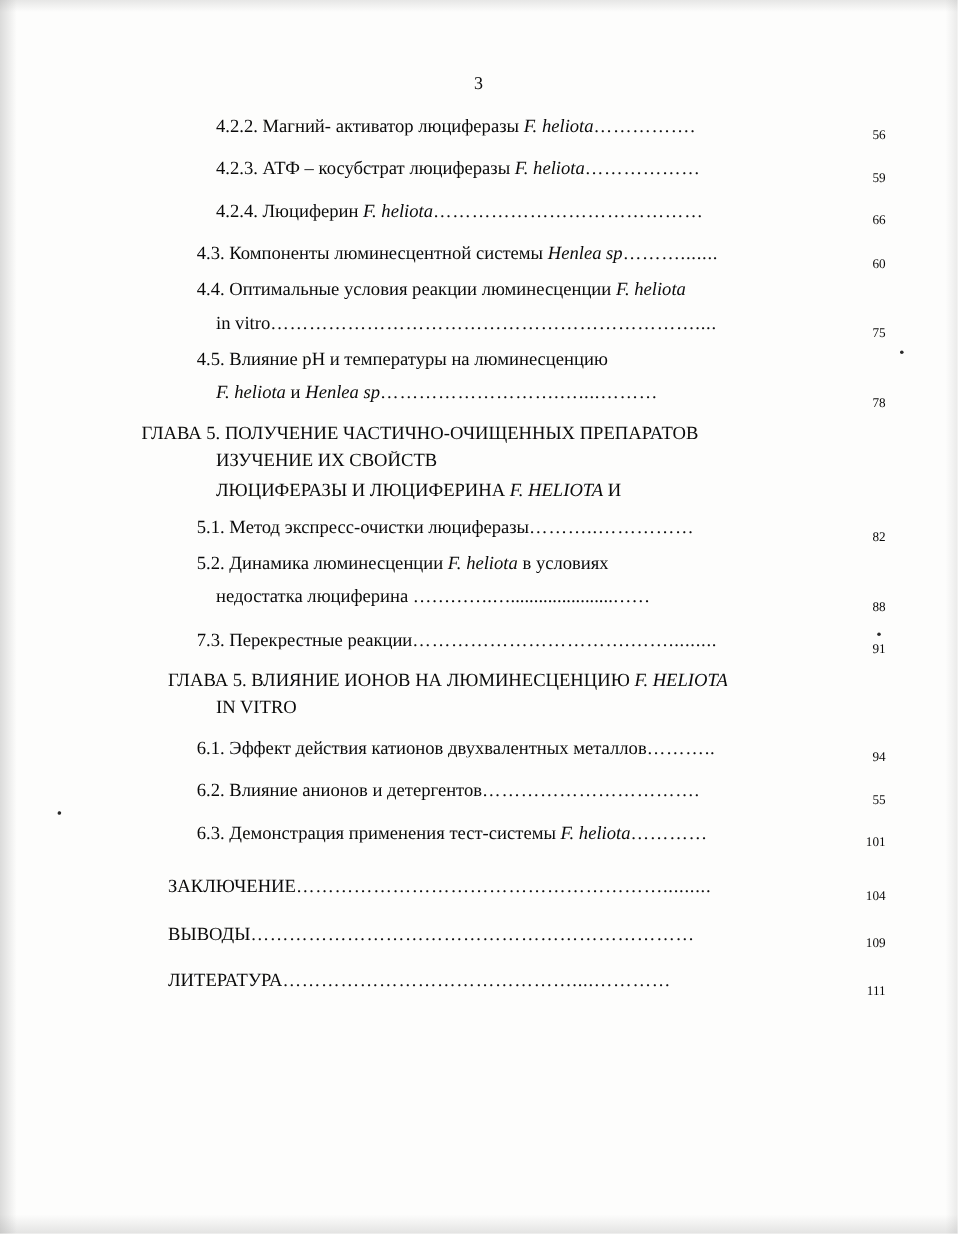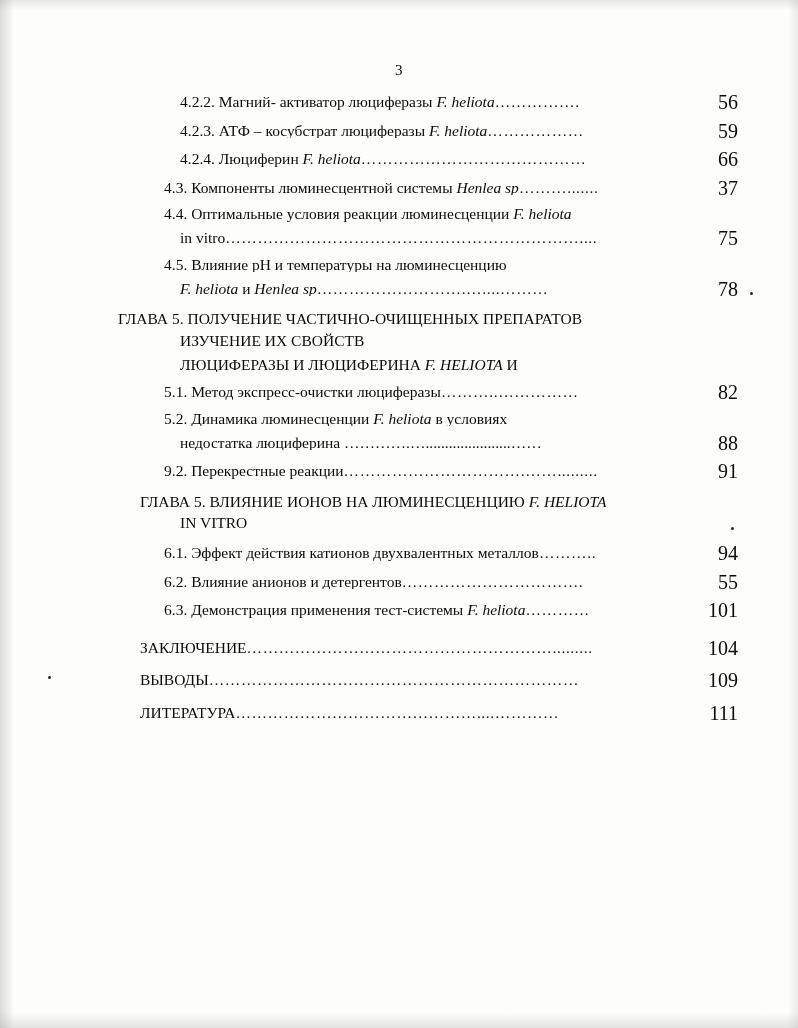--- a/index.html
+++ b/index.html
@@ -55,21 +55,22 @@
     font-size: 15.5px;
     letter-spacing: 0.6px;
     color: #111;
     margin-left: 0px;
   }
   .entry .pg {
     flex: 0 0 auto;
     width: 34px;
     text-align: right;
     padding-left: 6px;
-    font-size: 20px;
+    font-size: 11px;
+    margin-top: 16px;
   }
   
   .ind-0 { margin-left: 0px; }
   .ind-1 { margin-left: 22px; }
   .ind-2 { margin-left: 46px; }
   .ind-3 { margin-left: 62px; }
   .it { font-style: italic; }
   .nopage .pg { visibility: hidden; }
   .noleader .leader { visibility: hidden; }
 
@@ -147,21 +148,21 @@
       </span>
       <span class="leader">……………………………………</span>
       <span class="pg">66</span>
     </div>
 
     <div class="entry ind-2">
       <span class="txt">
         <span>4.3. Компоненты люминесцентной системы </span><span class="it">Henlea sp</span>
       </span>
       <span class="leader">……….......</span>
-      <span class="pg">37</span>
+      <span class="pg">60</span>
     </div>
 
     <div class="entry ind-2 nopage noleader">
       <span class="txt">
         <span>4.4. Оптимальные условия реакции люминесценции </span><span class="it">F. heliota</span>
       </span>
       <span class="leader"></span>
       <span class="pg"></span>
     </div>
 
@@ -236,21 +237,21 @@
     <div class="entry ind-3 sub noleader">
       <span class="txt">
         <span>недостатка люциферина ………….…......................……</span>
       </span>
       <span class="leader"></span>
       <span class="pg">88</span>
     </div>
 
     <div class="entry ind-2">
       <span class="txt">
-        <span>9.2. Перекрестные реакции</span>
+        <span>7.3. Перекрестные реакции</span>
       </span>
       <span class="leader">…………………………….…….........</span>
       <span class="pg">91</span>
     </div>
 
     <div class="spacer-sm"></div>
 
     <div class="entry ind-1 nopage noleader chapline">
       <span class="txt">
         <span>ГЛАВА 5. ВЛИЯНИЕ ИОНОВ НА ЛЮМИНЕСЦЕНЦИЮ </span><span class="it">F. HELIOTA</span>

